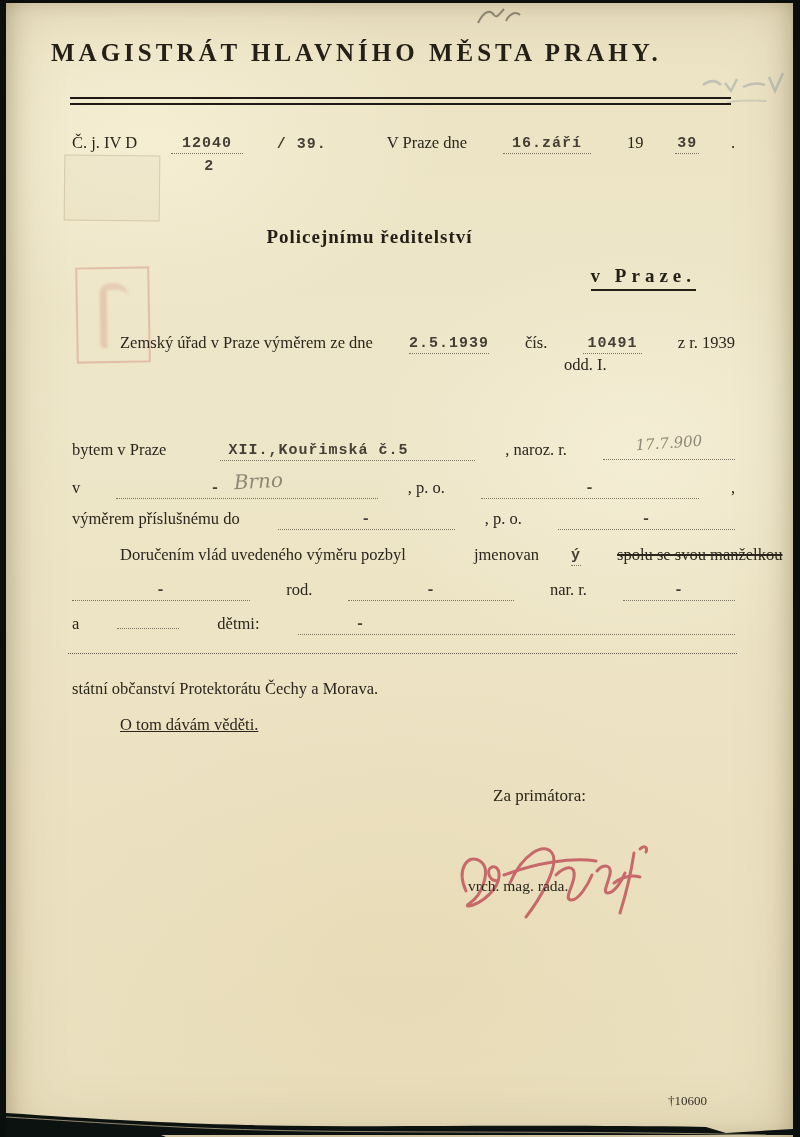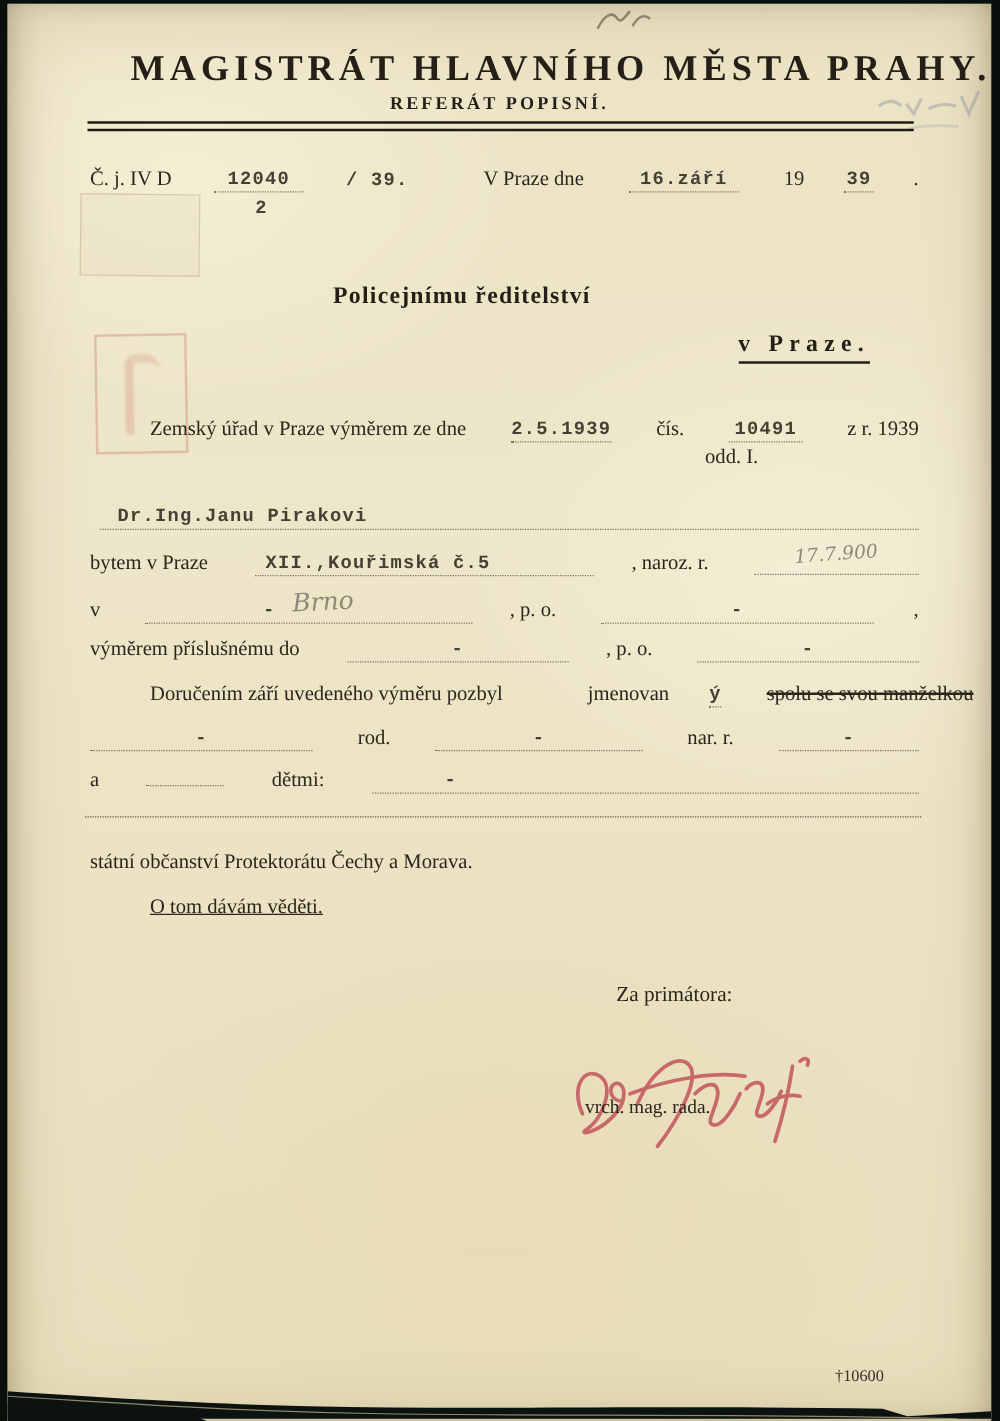--- a/index.html
+++ b/index.html
@@ -39,22 +39,22 @@
   .leader .val{transform:translateY(-1px);}
   .typed{
     font-family:"Liberation Mono","DejaVu Sans Mono",monospace;
     font-size:15px;color:#453f36;letter-spacing:1px;font-weight:bold;
   }
   .hand{
     font-family:"DejaVu Serif",serif;font-style:italic;
     color:#8f8878;
   }
   .title{
-    position:absolute;top:36px;left:0;right:0;text-align:right;
-    font-size:29px;font-weight:bold;letter-spacing:4px;color:#241f17;padding-left:45px;
+    position:absolute;top:36px;left:0;right:0;text-align:left;
+    font-size:25px;font-weight:bold;letter-spacing:4px;color:#241f17;padding-left:45px;
   }
   .subtitle{
     position:absolute;top:72px;left:0;right:0;text-align:center;
     font-size:14.5px;font-weight:bold;letter-spacing:2.5px;color:#241f17;
   }
   .dbl-rule{
     position:absolute;top:94px;left:64px;right:62px;height:4px;
     border-top:2.5px solid #1f1b14;border-bottom:2px solid #1f1b14;
   }
   .addr-to{
@@ -113,21 +113,20 @@
       </svg>
     </div>
     <div class="pos" style="right:4px;top:62px;">
       <svg width="92" height="46" viewBox="0 0 92 46">
         <path d="M6,20 C14,14 20,16 24,20 M28,18 L34,26 L40,14 M46,22 C54,18 62,18 68,20 M72,12 L78,26 L86,8" stroke="rgba(140,150,160,.45)" stroke-width="2.5" fill="none"></path>
         <path d="M30,38 C44,34 58,36 70,36" stroke="rgba(150,155,160,.3)" stroke-width="2" fill="none"></path>
       </svg>
     </div>
 
     <div class="title">MAGISTRÁT HLAVNÍHO MĚSTA PRAHY.</div>
-    <div class="subtitle">REFERÁT POPISNÍ.</div>
     <div class="dbl-rule"></div>
 
     <div class="line" style="top:130px;">
       <span>Č. j. IV D</span>
       <span class="leader" style="width:122px;margin:0 4px;">
         <span class="val typed">12040</span>
         <span class="sub2 typed">2</span>
       </span>
       <span class="typed">/ 39.</span>
       <span style="flex:1;"></span>
@@ -153,28 +152,25 @@
       <span>čís.</span>
       <span class="leader" style="flex:1;margin:0 6px;">
         <span class="val typed">10491</span>
       </span>
       <span>z r. 1939</span>
     </div>
     <div class="pos ink" style="top:352px;left:558px;font-size:16.5px;">odd. I.</div>
 
 
     <div class="line" style="top:403px;">
-      <span class="leader" style="flex:1;margin-left:8px;justify-content:flex-start;">
-        <span class="val typed" style="margin-left:14px;">Dr.Ing.Janu Pirakovi</span>
-      </span>
     </div>
 
     <div class="line" style="top:437px;">
       <span>bytem v Praze</span>
-      <span class="leader" style="flex:1;margin-left:8px;justify-content:flex-start;">
+      <span class="leader" style="flex:1;margin-left:24px;justify-content:flex-start;">
         <span class="val typed" style="margin-left:8px;">XII.,Kouřimská č.5</span>
       </span>
       <span>, naroz. r.</span>
       <span class="leader" style="width:132px;margin-left:6px;">
         <span class="val hand" style="font-size:15px;transform:rotate(-4deg) translateY(-7px);">17.7.900</span>
       </span>
     </div>
 
     <div class="line" style="top:471px;">
       <span>v</span>
@@ -194,21 +190,21 @@
       <span class="leader" style="flex:1;margin-left:8px;">
         <span class="val typed">-</span>
       </span>
       <span>, p. o.</span>
       <span class="leader" style="flex:1;margin-left:6px;">
         <span class="val typed">-</span>
       </span>
     </div>
 
     <div class="line" style="top:542px;">
-      <span style="padding-left:48px;">Doručením září uvedeného výměru pozbyl</span>
+      <span style="padding-left:48px;">Doručením vlád uvedeného výměru pozbyl</span>
       <span class="leader" style="width:46px;margin:0 6px 0 2px;"></span>
       <span>jmenovan</span>
       <span class="leader" style="width:30px;margin:0 6px 0 2px;">
         <span class="val typed">ý</span>
       </span>
       <span class="struck">spolu se svou manželkou</span>
     </div>
 
     <div class="line" style="top:577px;">
       <span class="leader" style="flex:1.4;margin-right:6px;">

